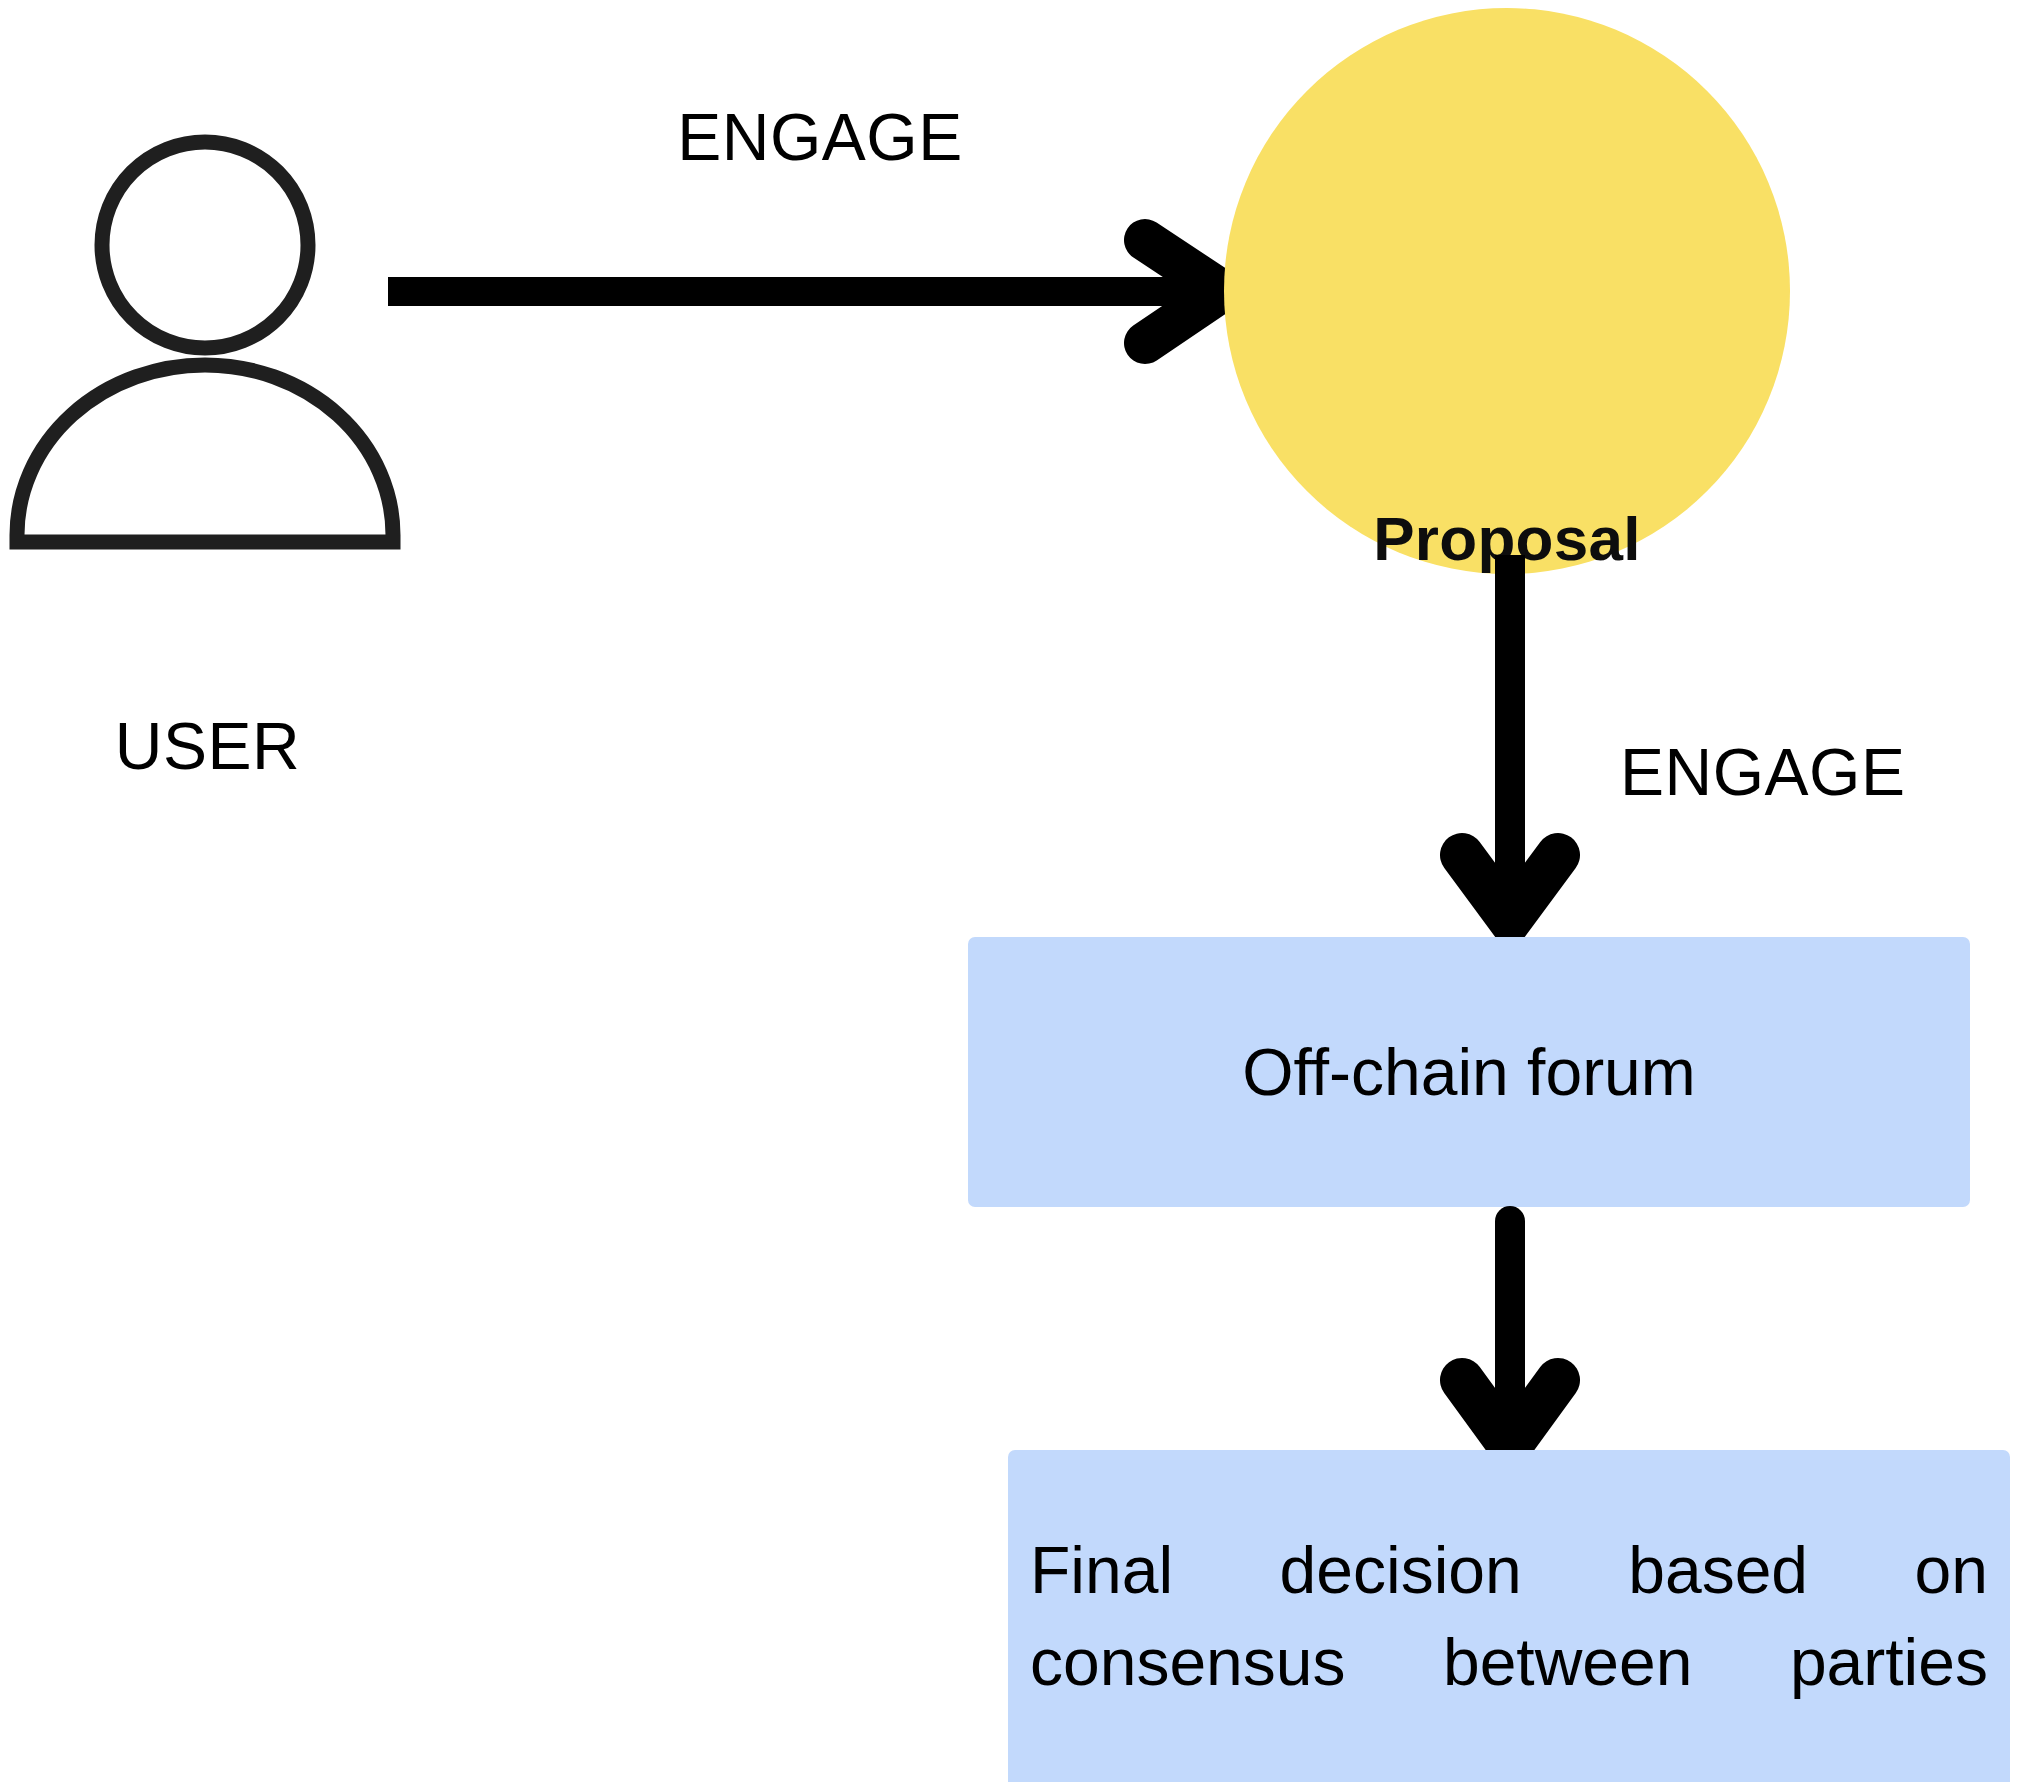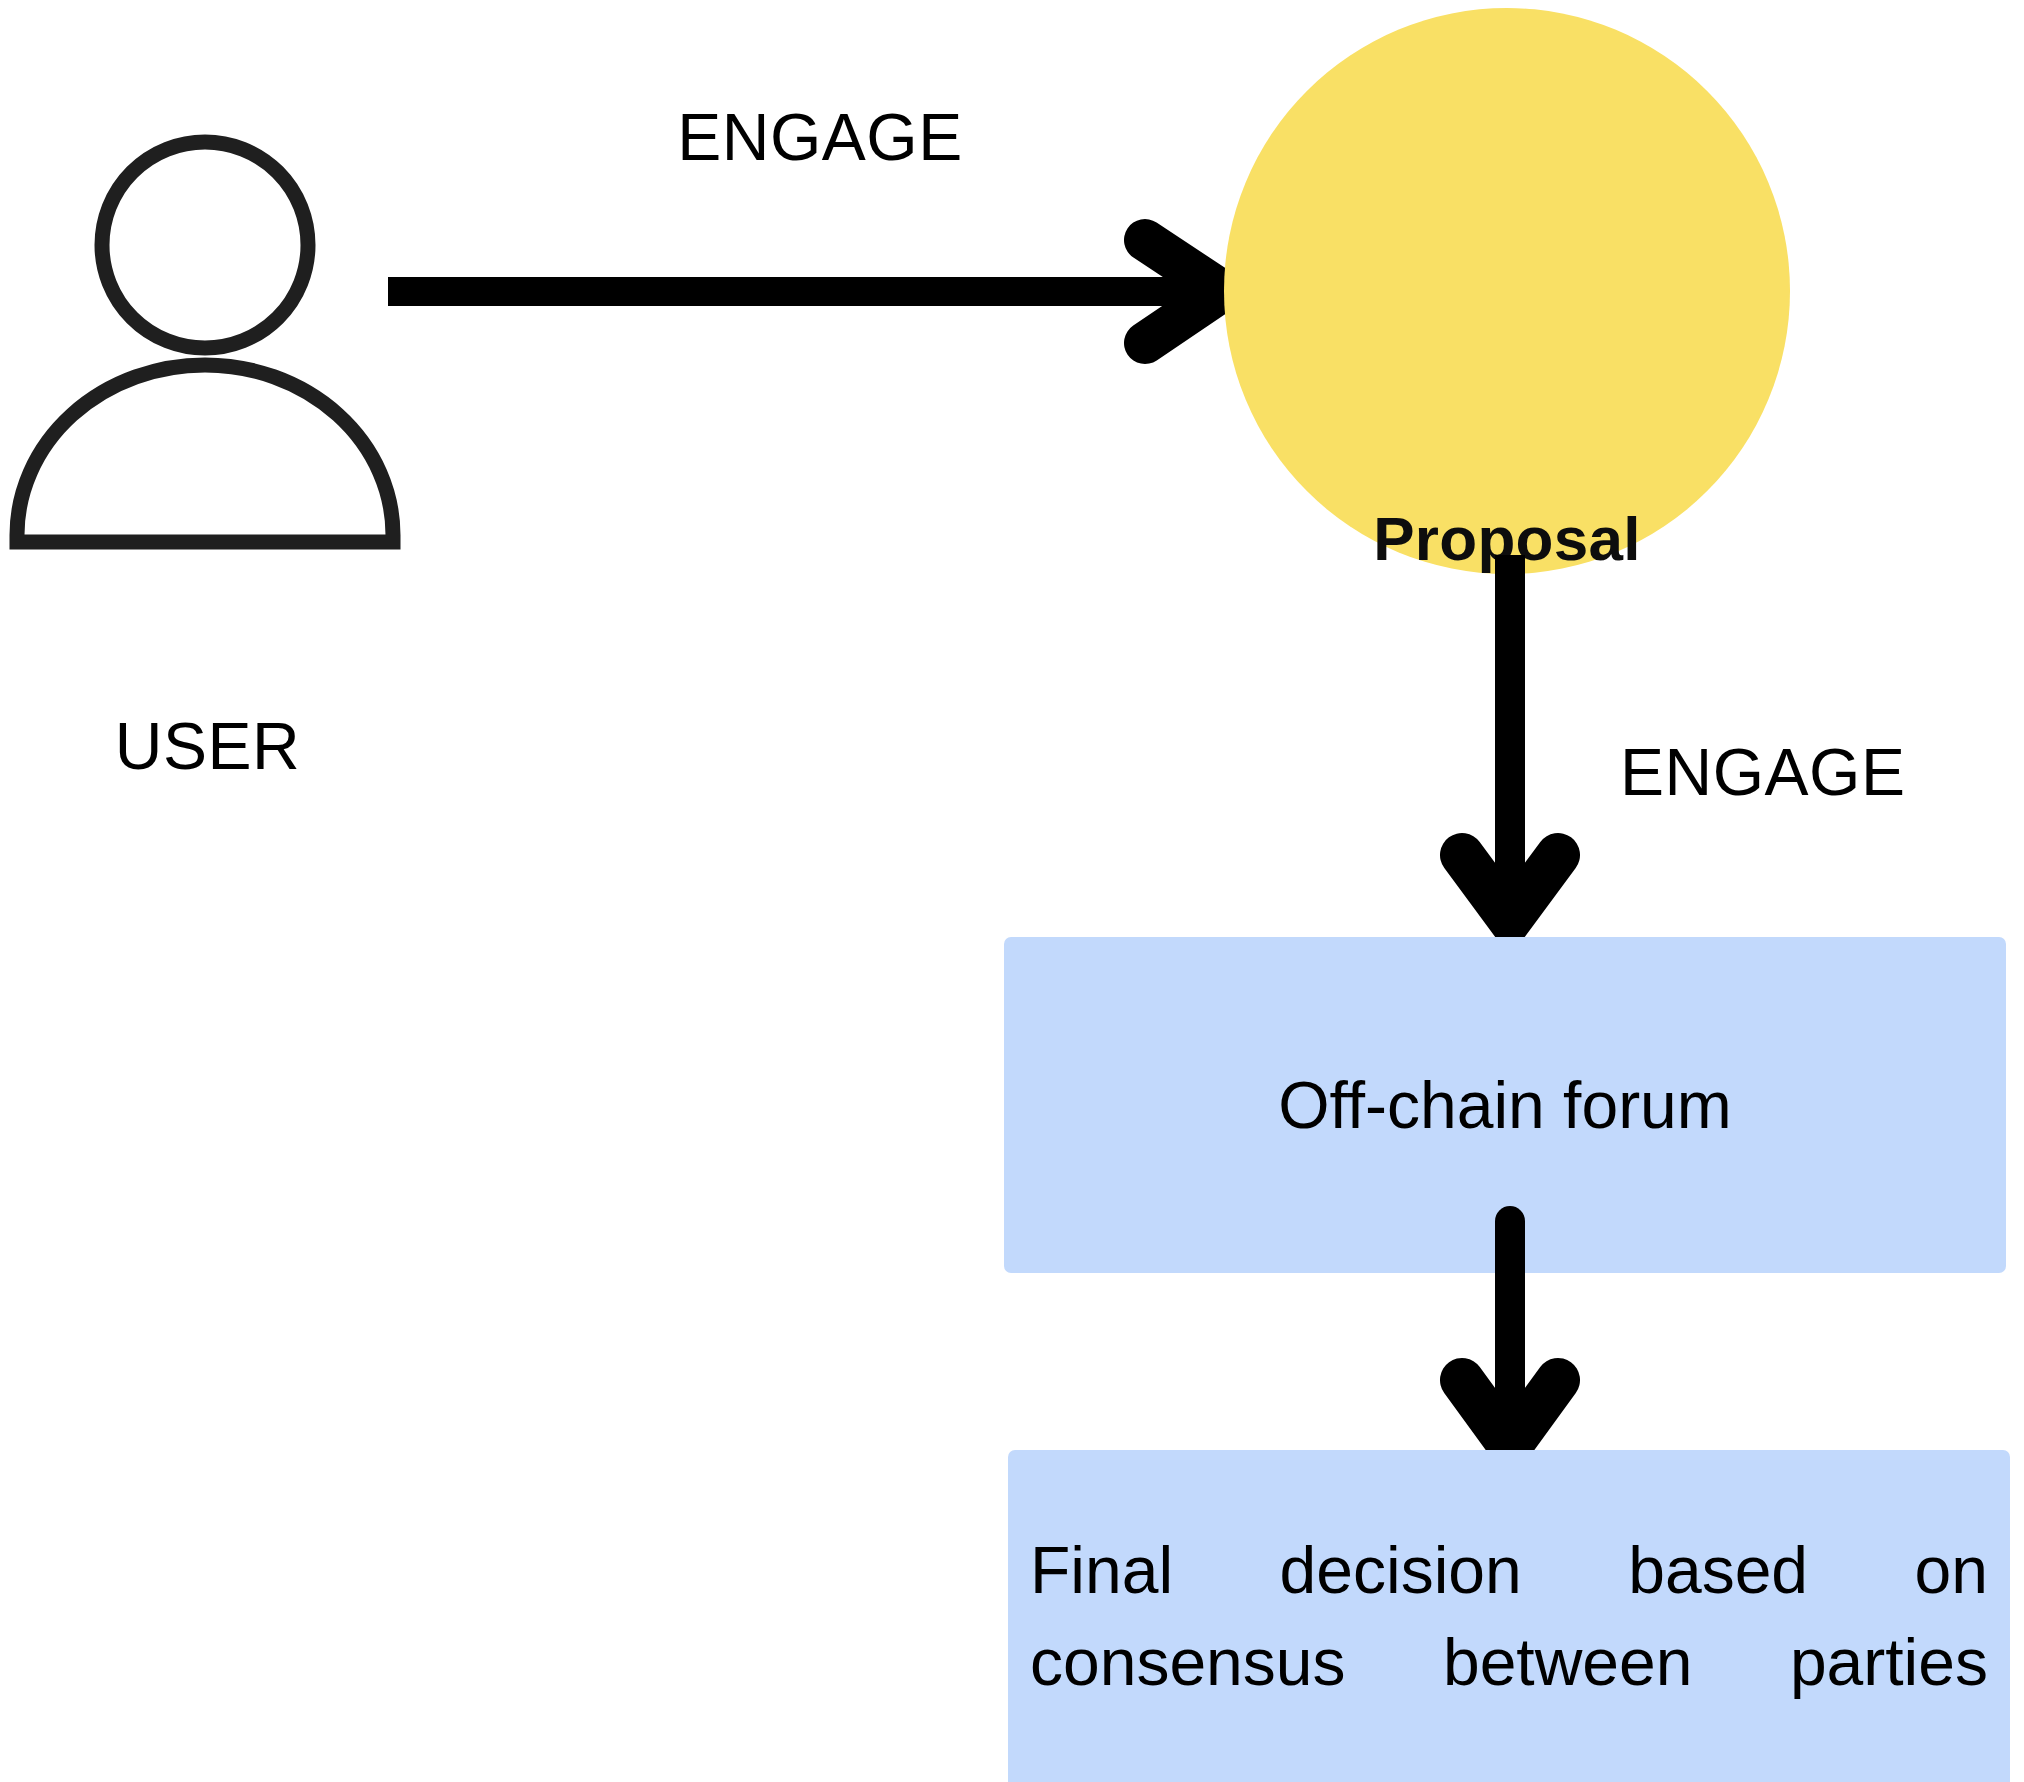--- a/index.html
+++ b/index.html
@@ -108,24 +108,24 @@
   
   .blue-box {
     background: #c2d9fc;
     border-radius: 7px;
     display: flex;
     align-items: center;
     justify-content: center;
     box-sizing: border-box;
   }
   #forum-box {
-    left: 1004px;
+    left: 968px;
     top: 937px;
     width: 1002px;
-    height: 336px;
+    height: 270px;
   }
   #forum-label {
     font-size: 66px;
     line-height: 76px;
     color: #000000;
     white-space: nowrap;
   }
 
   #forum-to-decision-arrow-svg {
     left: 1440px;

